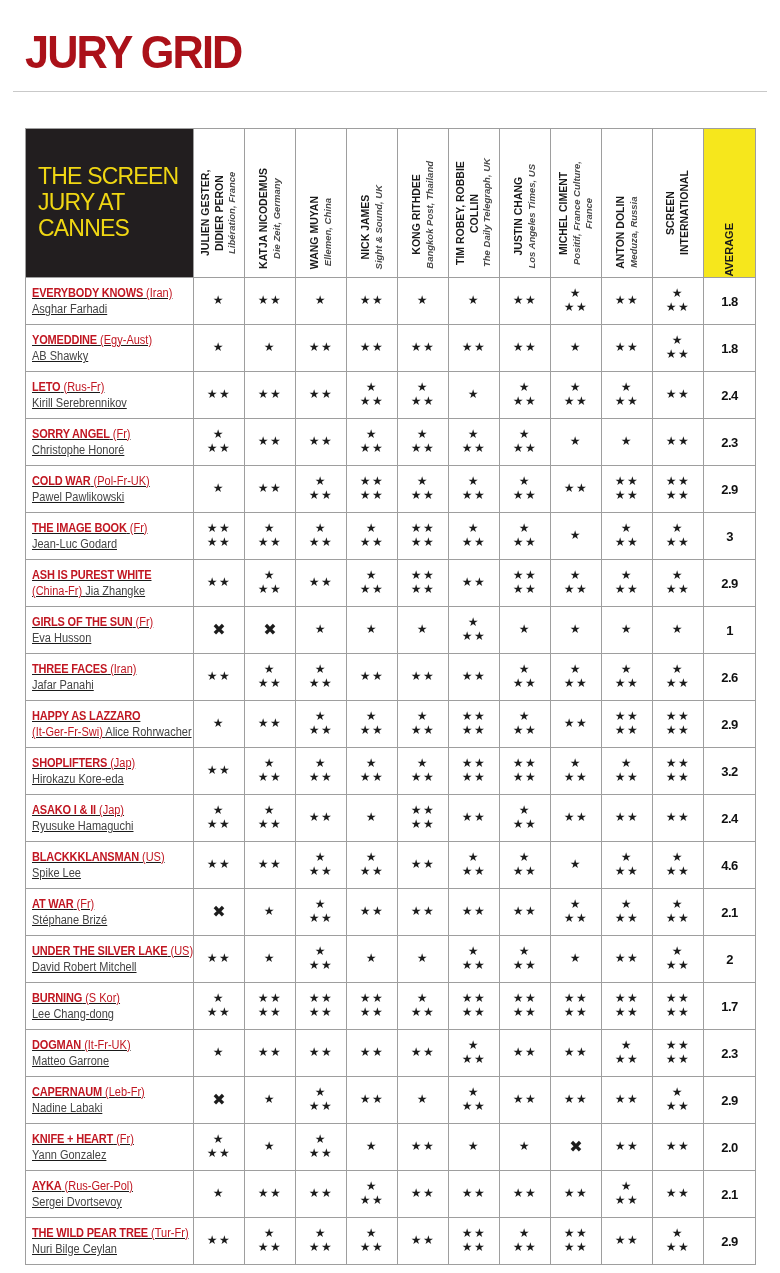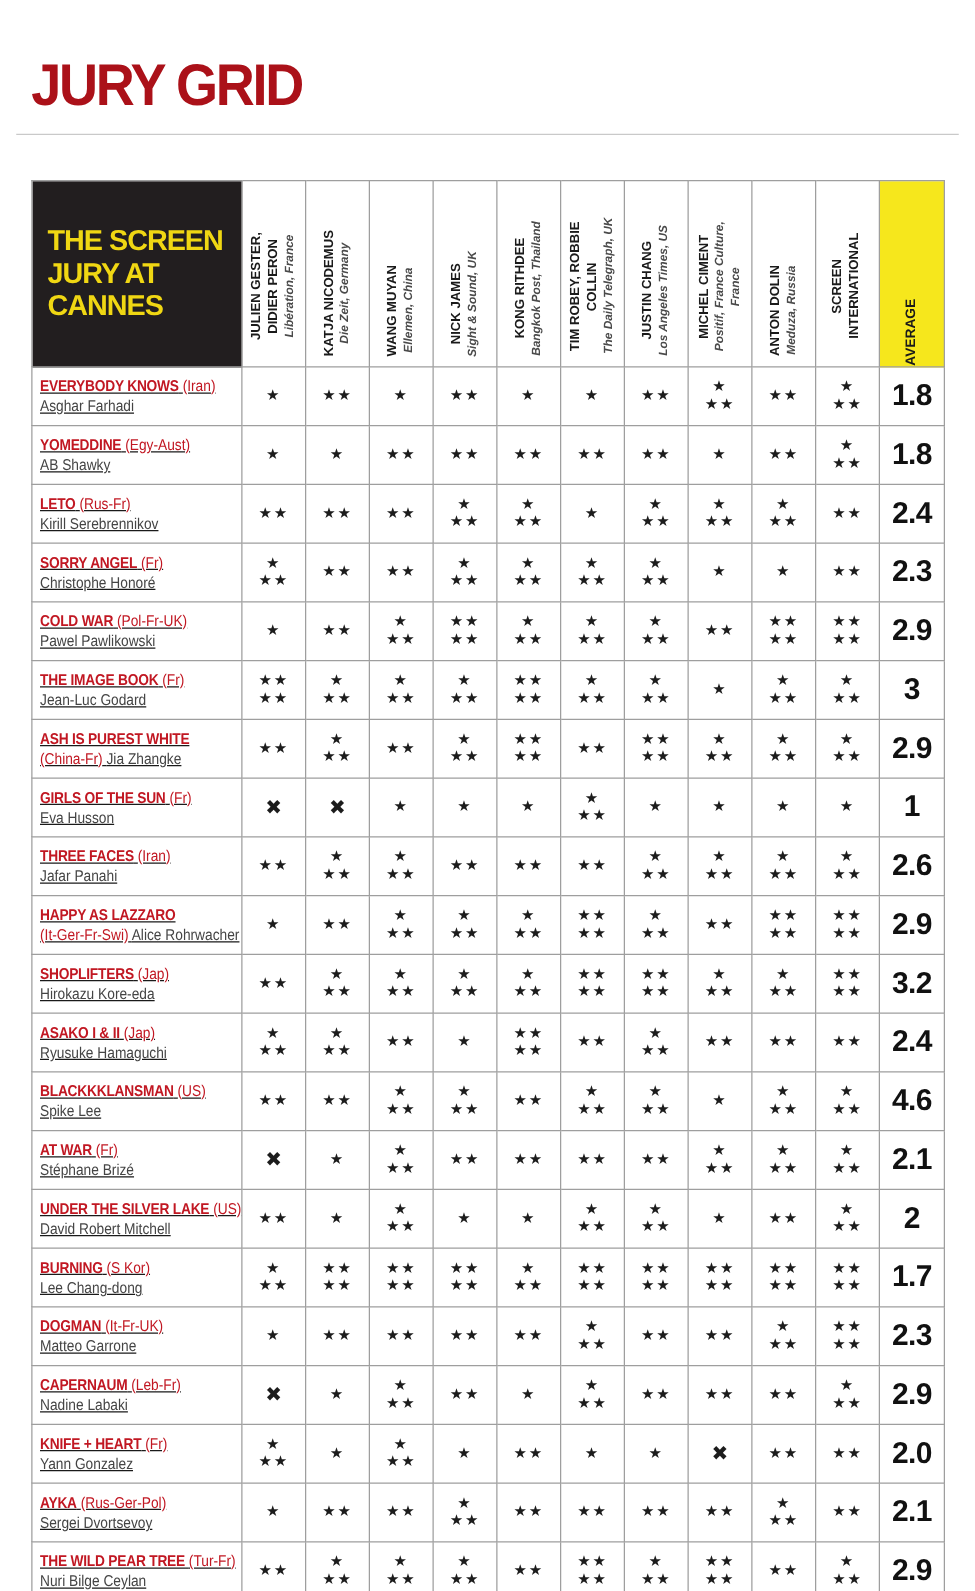--- a/index.html
+++ b/index.html
@@ -1,53 +1,53 @@
 <!DOCTYPE html>
 <html><head>
 <meta charset="utf-8">
 <style>
   html,body { margin:0; padding:0; background:#ffffff; }
   body { width:780px; font-family:"Liberation Sans", sans-serif; color:#1a1a1a; }
   .page { padding:20px 25px 30px 25px; }
 
   
-  .masthead { display:flex; justify-content:space-between; align-items:flex-end; margin:24px 0 16px; }
+  .masthead { display:flex; justify-content:space-between; align-items:flex-end; margin:8px 0 16px; }
   .page-title { margin:0; font-size:47px; font-weight:bold; letter-spacing:-2px; line-height:1;
                 color:#ab1119; transform:scaleX(0.92); transform-origin:left bottom; }
   .legend { display:flex; align-items:baseline; gap:15px; font-size:13.5px; color:#111; padding-bottom:7px; }
   .legend-item { white-space:nowrap; }
   .legend-stars { font-family:"DejaVu Sans", sans-serif; font-size:14px; letter-spacing:-1px; margin-right:5px; }
   .legend-x { font-family:"DejaVu Sans", sans-serif; font-size:15px; font-weight:bold; margin-right:3px; }
   .divider { border:none; border-top:1px solid #c9c9c9; margin:0 -12px 36px; }
 
   
   table.jury { border-collapse:collapse; table-layout:fixed; width:730px; }
   th, td { border:1px solid #9e9e9e; padding:0; }
   thead th { height:124px; vertical-align:bottom; background:#fff; }
   .corner { background:#221e1f; color:#f0d713; vertical-align:middle; text-align:left;
-            padding:12px 12px; font-size:23px; line-height:1.12; font-weight:bold; letter-spacing:-0.8px; }
+            padding:12px 12px; font-size:23px; line-height:1.12; font-weight:normal; letter-spacing:-0.8px; }
   .critic-th { padding:6px 2px 8px; }
   .avg-th { background:#f6e71c; }
   .vert { writing-mode:vertical-rl; transform:rotate(180deg); max-height:112px; margin:0 auto; }
   .critic-name { display:block; font-weight:bold; font-size:10.5px; line-height:1.3; color:#1a1a1a; }
   .critic-pub  { display:block; font-style:italic; font-size:9.5px; line-height:1.3; color:#4a4a4a; }
   .avg-th .critic-name { font-size:11px; }
 
   tbody tr { height:47px; }
   .film-cell { vertical-align:middle; padding:3px 6px; overflow:hidden;text-decoration:underline; }
   .film-inner { transform:scaleX(0.88); transform-origin:0 50%; width:114%; }
   .film-line { white-space:nowrap; line-height:1.3; font-size:12.5px; }
   .film-title { color:#c11722; font-weight:bold; letter-spacing:-0.2px; }
   .film-country { color:#c11722; }
   .film-director { color:#444444; }
 
   .rating-cell { text-align:center; vertical-align:middle; font-family:"DejaVu Sans", sans-serif; color:#1c1c1c; }
   .star-line { display:block; font-size:12px; line-height:1.15; letter-spacing:1.5px; }
   .star-line.bad-x { font-size:16px; font-weight:bold; letter-spacing:0; }
-  .avg-cell { text-align:center; vertical-align:middle; font-weight:bold; font-size:24px;
+  .avg-cell { text-align:center; vertical-align:middle; font-weight:bold; font-size:13px;
               letter-spacing:-0.5px; color:#111; }
 </style>
 </head>
 <body>
 
 <div class="page">
 
   <div class="masthead">
     <h1 class="page-title">JURY GRID</h1>
   </div>

